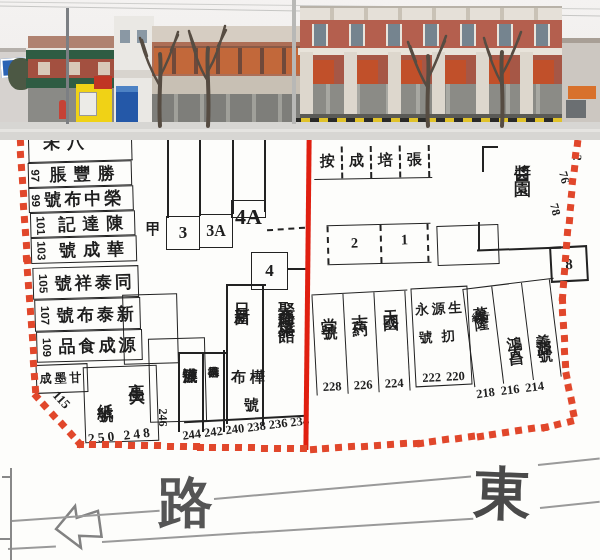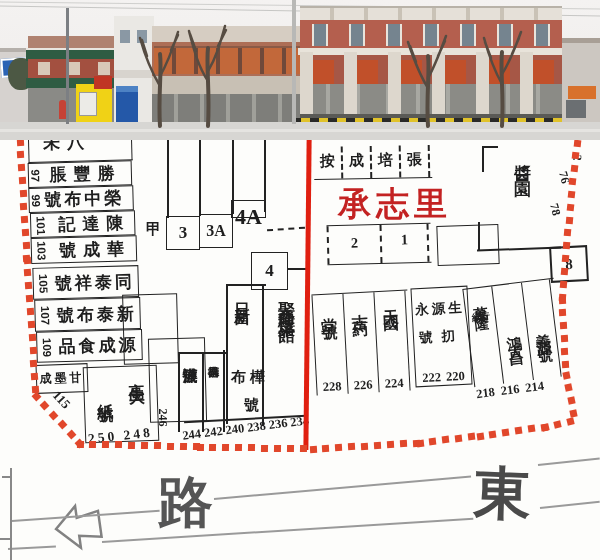--- a/index.html
+++ b/index.html
@@ -180,21 +180,20 @@
     <div class="abs" style="left:182px;top:281px;width:126px;display:flex;gap:3px;transform:rotate(-7deg);">
       <span class="num">244</span>
       <span class="num">242</span>
       <span class="num">240</span>
       <span class="num">238</span>
       <span class="num">236</span>
       <span class="num">234</span>
     </div>
 
     <div class="abs" style="left:305px;top:0;width:5px;height:310px;background:#e01f10;transform:rotate(0.6deg);"></div>
-    <span style="position:absolute;left:338px;top:42px;font-size:33px;font-weight:700;color:#c32222;letter-spacing:5px;white-space:nowrap;">承志里</span>
 
     <div class="abs" style="left:314px;top:6px;width:118px;height:32px;border-bottom:1.7px solid #222;display:flex;transform:rotate(-1deg);">
       <div class="cell" style="width:29px;border-right:2px dashed #222;font-size:15px;padding-top:5px;"><span>按</span></div>
       <div class="cell" style="width:29px;border-right:2px dashed #222;font-size:15px;padding-top:5px;"><span>成</span></div>
       <div class="cell" style="width:29px;border-right:2px dashed #222;font-size:15px;padding-top:5px;"><span>培</span></div>
       <div class="cell" style="width:29px;border-right:2px dashed #222;font-size:15px;padding-top:5px;"><span>張</span></div>
     </div>
 
     <div class="abs" style="left:327px;top:84px;width:104px;height:38px;border-top:1.7px solid #222;border-bottom:1.7px solid #222;display:flex;transform:rotate(-1.5deg);">
       <div class="cell" style="width:55px;border-left:2px dashed #222;border-right:2px dashed #222;font-size:14.5px;padding-top:9px;"><span>2</span></div>

